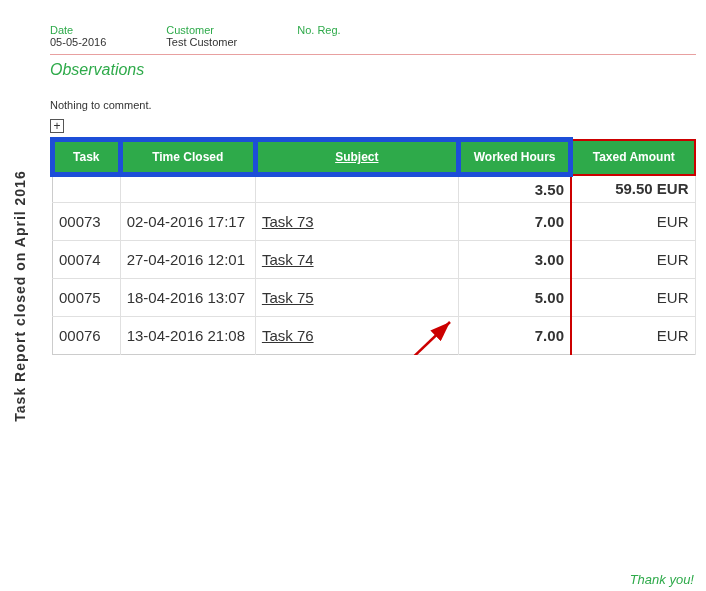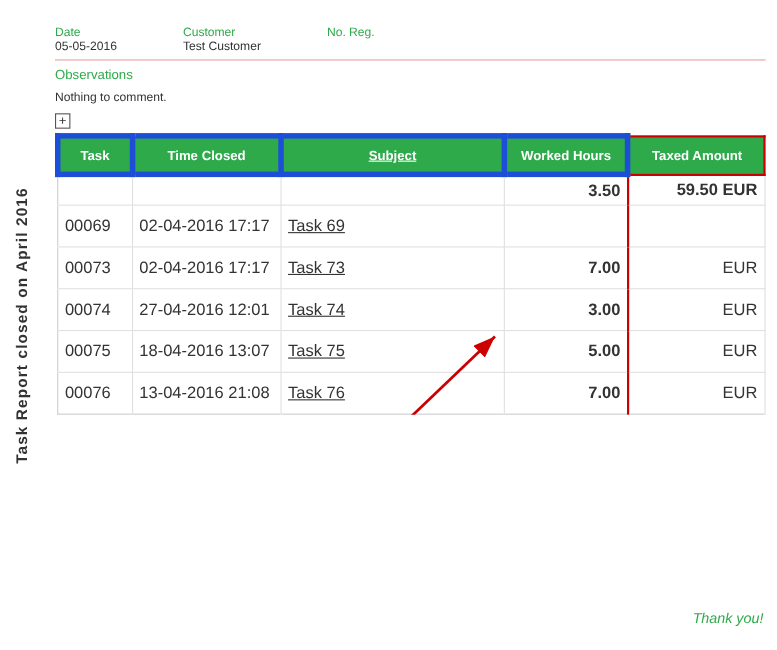--- a/index.html
+++ b/index.html
@@ -71,22 +71,23 @@
     
     .divider {
       border: none;
       border-top: 1px solid #e8a0a0;
       margin: 6px 0;
     }
 
     
     .observations-title {
       color: #2eaa4a;
-      font-size: 12px;
-      margin-bottom: 8px;
+      font-size: 16px;
+      margin-bottom: 20px;
+      font-style: italic;
     }
 
     .observations-text {
       color: #333;
       font-size: 11px;
       margin-bottom: 8px;
     }
 
     
     .plus-icon {
@@ -149,21 +150,21 @@
     
     .total-row td {
       padding: 4px 6px;
       font-weight: bold;
       border-bottom: 1px solid #e0e0e0;
     }
 
     
     .thankyou {
       position: absolute;
-      bottom: 22px;
+      bottom: 4px;
       right: 12px;
       color: #2eaa4a;
       font-size: 13px;
       font-style: italic;
     }
 
     .taxed-header-col {
       background-color: #2eaa4a;
       color: #fff;
       border: 2px solid #cc0000 !important;
@@ -229,27 +230,20 @@
 
         <tr class="total-row">
           <td class="col-task"></td>
           <td class="col-time"></td>
           <td class="col-subject"></td>
           <td class="td-hours">3.50</td>
           <td class="td-taxed">59.50  EUR</td>
         </tr>
 
         <tr>
-          <td class="col-task">00069</td>
-          <td class="col-time">02-04-2016  17:17</td>
-          <td class="col-subject">Task 69</td>
-          <td class="td-hours"></td>
-          <td class="td-taxed"></td>
-        </tr>
-        <tr>
           <td class="col-task">00073</td>
           <td class="col-time">02-04-2016  17:17</td>
           <td class="col-subject">Task 73</td>
           <td class="td-hours">7.00</td>
           <td class="td-taxed">EUR</td>
         </tr>
         <tr>
           <td class="col-task">00074</td>
           <td class="col-time">27-04-2016  12:01</td>
           <td class="col-subject">Task 74</td>

